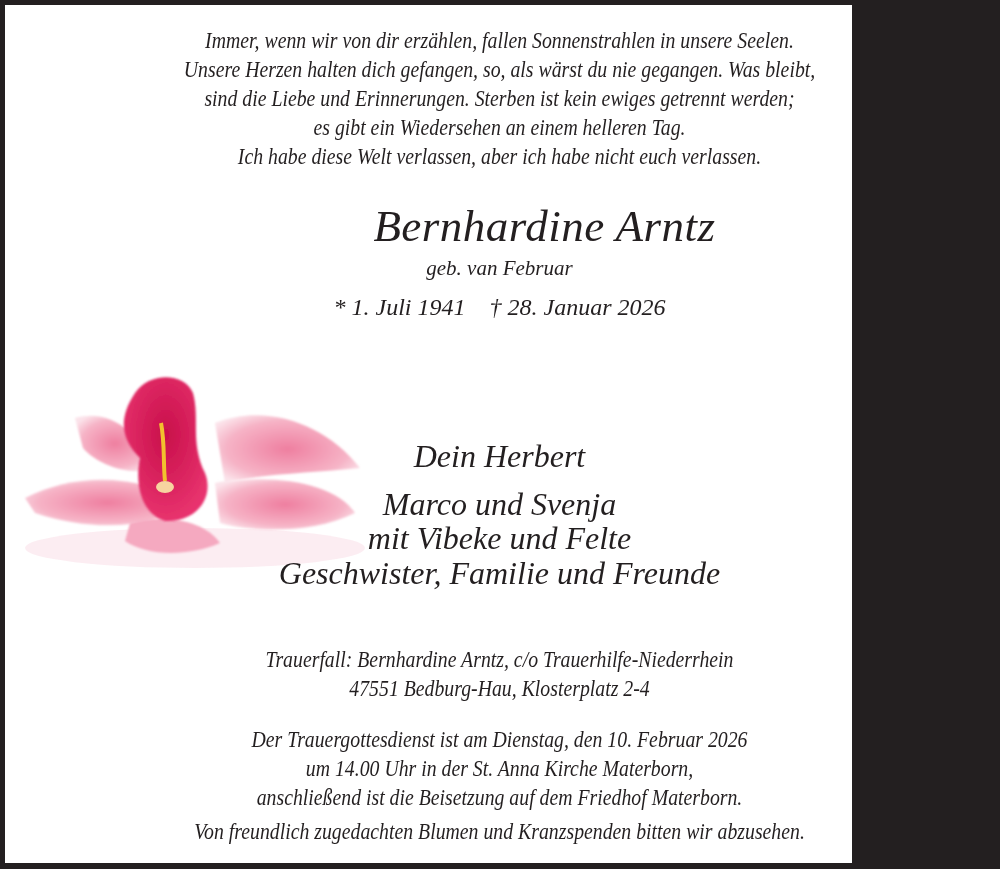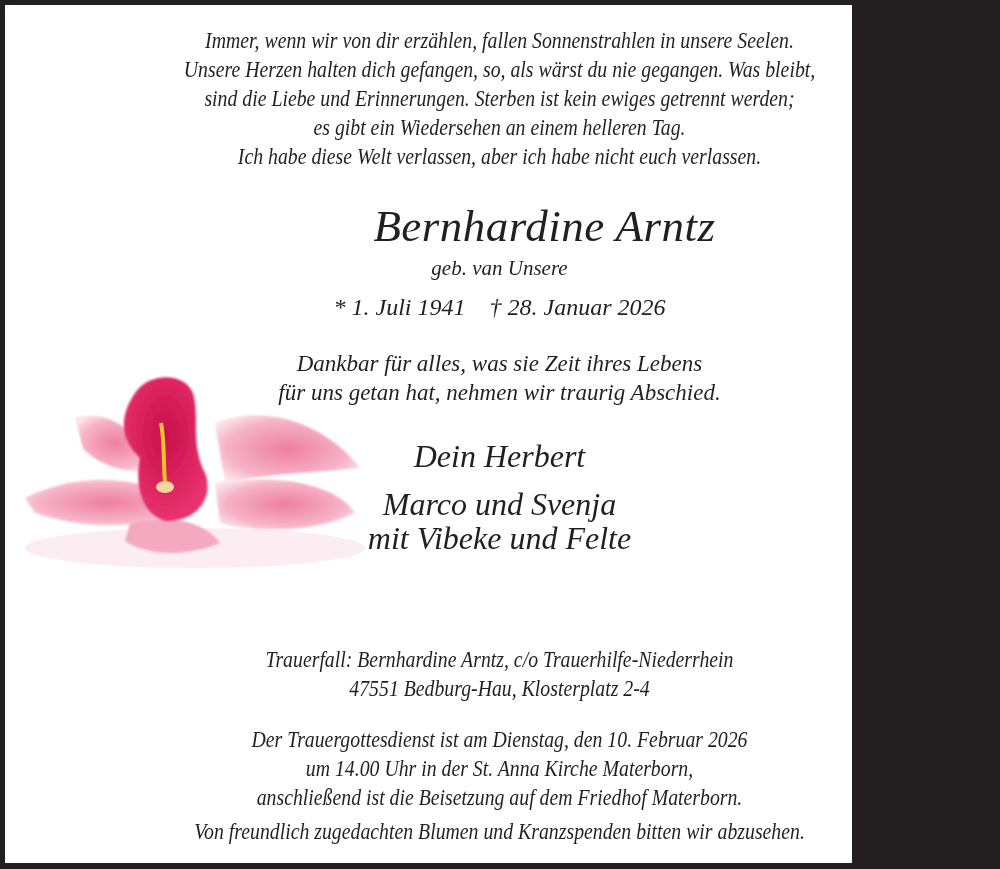--- a/index.html
+++ b/index.html
@@ -28,21 +28,21 @@
 
 <div class="sheet">
 
   <div class="line poem cond" style="top:23px">Immer, wenn wir von dir erzählen, fallen Sonnenstrahlen in unsere Seelen.</div>
   <div class="line poem cond" style="top:52px">Unsere Herzen halten dich gefangen, so, als wärst du nie gegangen. Was bleibt,</div>
   <div class="line poem cond" style="top:81px">sind die Liebe und Erinnerungen. Sterben ist kein ewiges getrennt werden;</div>
   <div class="line poem cond" style="top:110px">es gibt ein Wiedersehen an einem helleren Tag.</div>
   <div class="line poem cond" style="top:139px">Ich habe diese Welt verlassen, aber ich habe nicht euch verlassen.</div>
 
   <div class="line name" style="top:195px">Bernhardine Arntz</div>
-  <div class="line born" style="top:251px">geb. van Unsere</div>
+  <div class="line born" style="top:251px">geb. van Februar</div>
   <div class="line dates" style="top:289px">
     <span>* 1. Juli 1941</span><span style="display:inline-block;width:24px"></span><span>† 28. Januar 2026</span>
   </div>
 
   <svg class="orchid" viewBox="0 0 360 210">
     <defs>
       <radialGradient id="pg" cx="50%" cy="50%" r="60%">
         <stop offset="0%" stop-color="#ef7fa0"></stop>
         <stop offset="70%" stop-color="#f6b3c6"></stop>
         <stop offset="100%" stop-color="#fbe3ea"></stop>
@@ -59,26 +59,25 @@
     <path d="M10 135 C60 110 120 110 175 140 C140 165 80 170 20 150 Z" fill="url(#pg)" filter="url(#soft)"></path>
     <path d="M60 55 C95 45 125 70 140 105 C115 115 80 100 68 85 Z" fill="url(#pg)" filter="url(#soft)"></path>
     <path d="M200 60 C250 40 310 60 345 105 C300 110 250 110 210 120 Z" fill="url(#pg)" filter="url(#soft)"></path>
     <path d="M200 120 C260 110 320 120 340 150 C300 170 240 170 205 160 Z" fill="url(#pg)" filter="url(#soft)"></path>
     <path d="M115 160 C150 150 190 158 205 180 C170 195 130 192 110 178 Z" fill="#f5a9c0" filter="url(#soft)"></path>
     <path d="M120 30 C135 8 170 10 178 30 C185 55 175 80 190 110 C200 135 180 160 150 158 C125 150 120 120 125 95 C110 80 100 60 120 30 Z" fill="url(#lg)" filter="url(#soft)"></path>
     <path d="M146 60 C150 80 148 100 150 118" stroke="#f2c12e" stroke-width="4" fill="none"></path>
     <ellipse cx="150" cy="124" rx="9" ry="6" fill="#f7d4a0"></ellipse>
   </svg>
 
-  <div class="line thanks" style="top:346px">Dankbar für alles, was sie Zeit ihres Lebens</div>
-  <div class="line thanks" style="top:375px">für uns getan hat, nehmen wir traurig Abschied.</div>
 
   <div class="line family" style="top:433px">Dein Herbert</div>
   <div class="line family" style="top:481px">Marco und Svenja</div>
   <div class="line family" style="top:515px">mit Vibeke und Felte</div>
+  <div class="line family" style="top:550px">Geschwister, Familie und Freunde</div>
 
   <div class="line info cond" style="top:642px">Trauerfall: Bernhardine Arntz, c/o Trauerhilfe-Niederrhein</div>
   <div class="line info cond" style="top:671px">47551 Bedburg-Hau, Klosterplatz 2-4</div>
 
   <div class="line info cond" style="top:722px">Der Trauergottesdienst ist am Dienstag, den 10. Februar 2026</div>
   <div class="line info cond" style="top:751px">um 14.00 Uhr in der St. Anna Kirche Materborn,</div>
   <div class="line info cond" style="top:780px">anschließend ist die Beisetzung auf dem Friedhof Materborn.</div>
 
   <div class="line info cond" style="top:814px">Von freundlich zugedachten Blumen und Kranzspenden bitten wir abzusehen.</div>
 </div>

